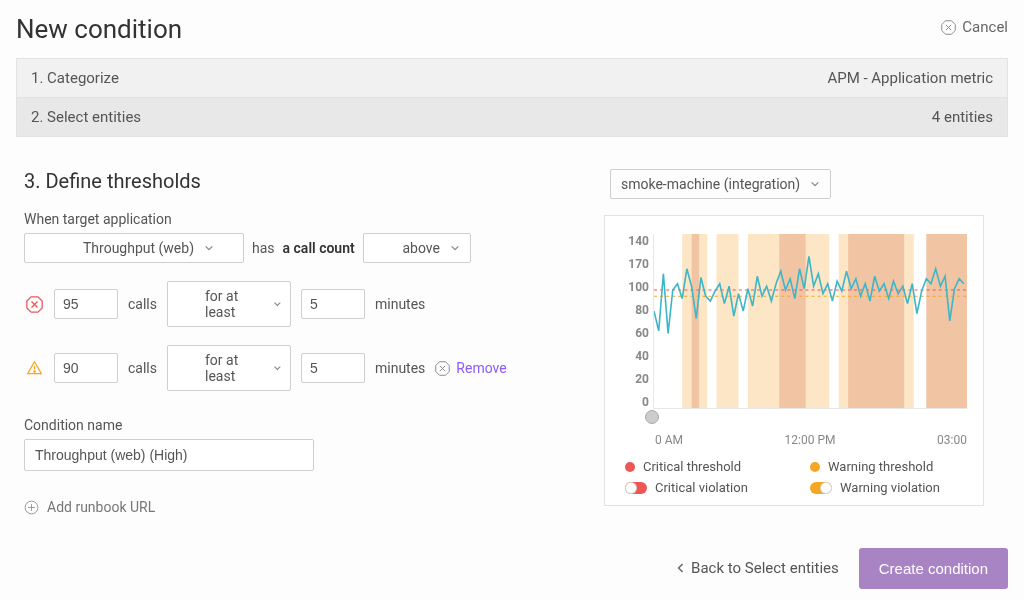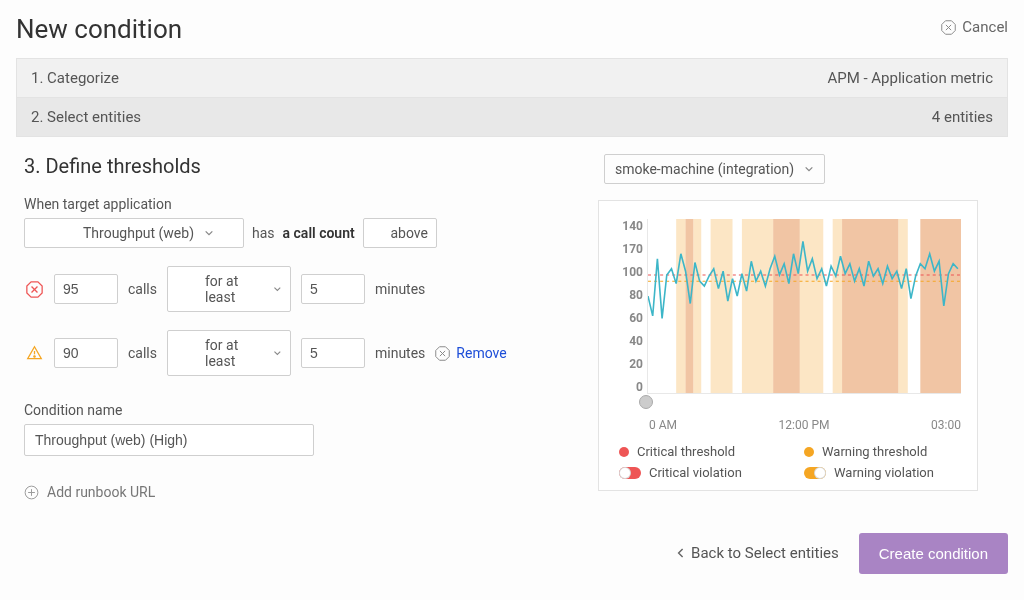--- a/index.html
+++ b/index.html
@@ -49,22 +49,22 @@
     color: #555;
     font-size: 15px;
   }
   .step-bar + .step-bar { border-top: none; }
   .step-bar.step2 { background: #e8e8e8; }
   .step-left { }
   .step-right { color: #555; }
 
   .body {
     display: flex;
-    gap: 12px;
-    margin-top: 17px;
+    gap: 18px;
+    margin-top: 32px;
   }
   .left-col {
     flex: 0 0 570px;
     padding-left: 8px;
   }
   .right-col {
     flex: 1;
     display: flex;
     flex-direction: column;
     align-items: flex-start;
@@ -113,21 +113,21 @@
   .oct-icon {
     width: 17px; height: 17px;
     fill: none; stroke-width: 1.5;
   }
   .oct-critical { stroke: #e55; }
   .oct-warning  { stroke: #f5a623; }
   .txt-inline { color: #555; }
   .txt-bold { font-weight: 600; color: #333; }
   .remove-link {
     display: inline-flex; align-items: flex-end; gap: 6px;
-    color: #1d4ed8; cursor: pointer;
+    color: #8b5cf6; cursor: pointer;
   }
   .cond-name-block { margin-top: 26px; }
   .cond-input {
     width: 290px;
     padding: 7px 10px;
   }
   .add-runbook {
     display: inline-flex; align-items: center; gap: 8px;
     margin-top: 28px;
     color: #777; cursor: pointer;
@@ -284,21 +284,21 @@
       <div class="field-label">When target application</div>
       <div class="row">
         <div class="sel" style="width:220px">
           <span>Throughput (web)</span>
           <svg class="chev" viewBox="0 0 12 12">
               <polyline points="2,4 6,8 10,4"></polyline>
             </svg>
         </div>
         <span class="txt-inline">has</span>
         <span class="txt-bold">a call count</span>
-        <div class="sel" style="width:74px">
+        <div class="sel" style="width:108px">
           <span>above</span>
           <svg class="chev" viewBox="0 0 12 12">
               <polyline points="2,4 6,8 10,4"></polyline>
             </svg>
         </div>
       </div>
 
       
       <div class="threshold-row">
         <span class="icon-slot">

